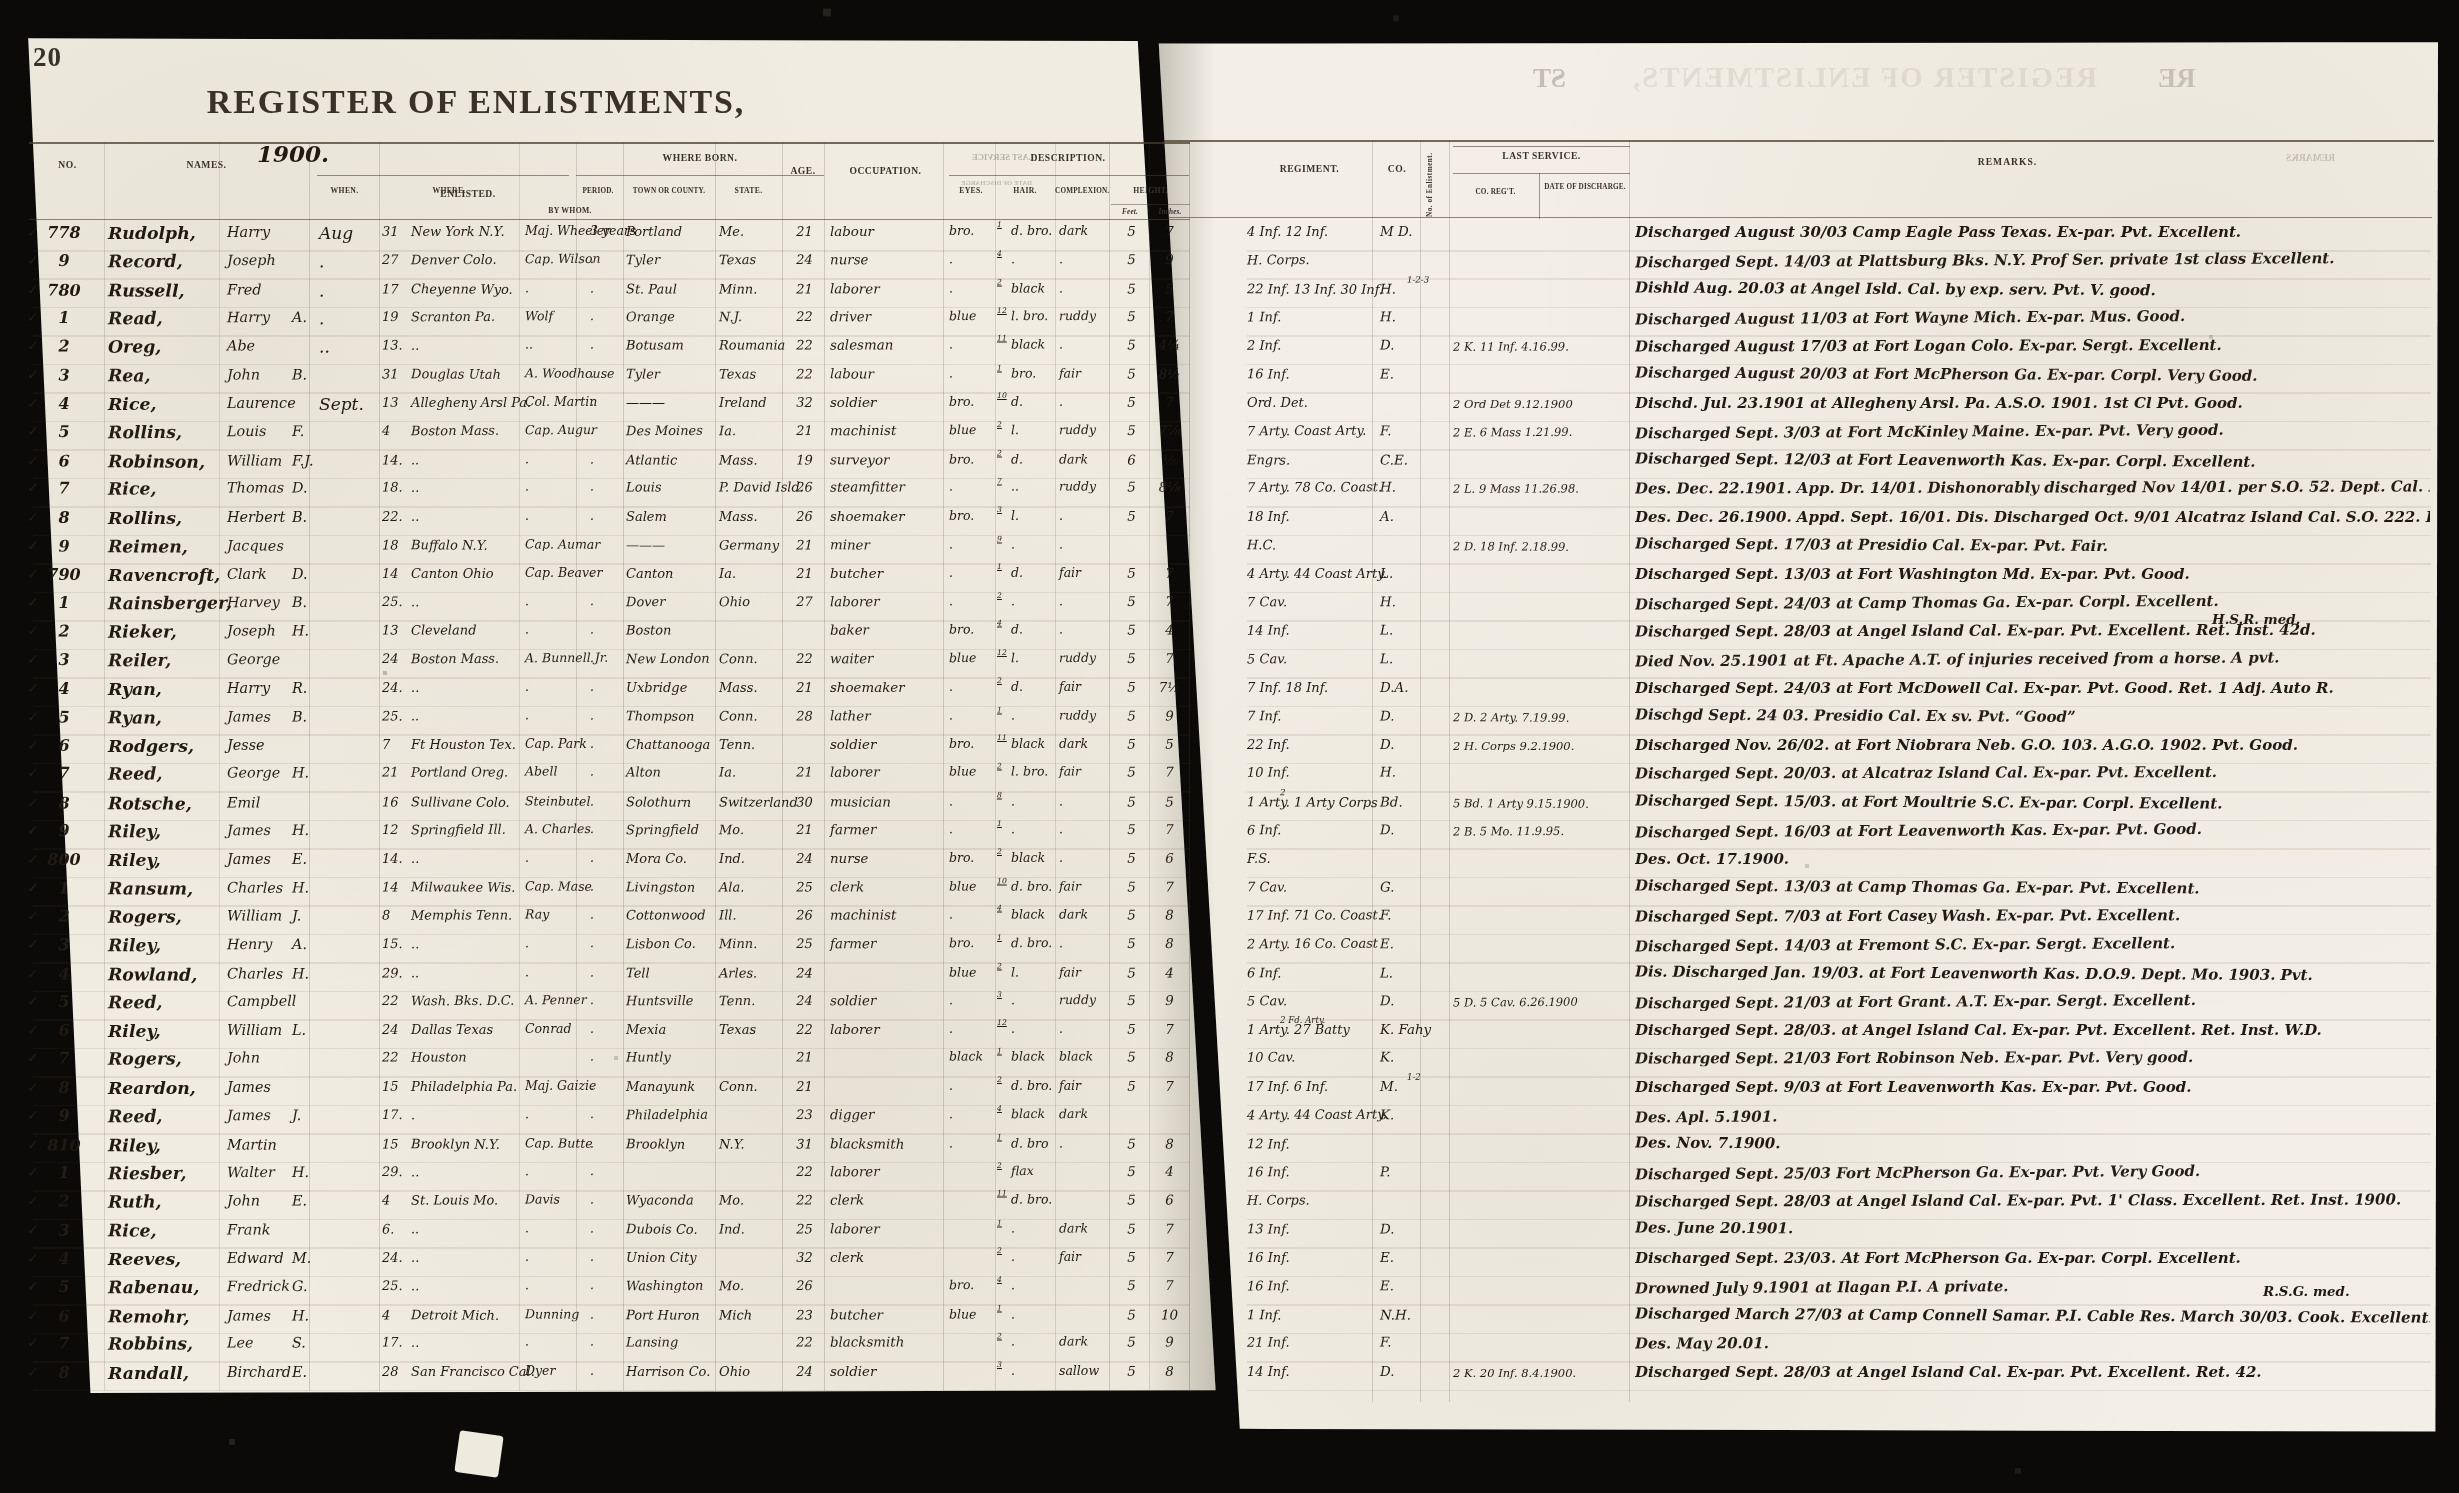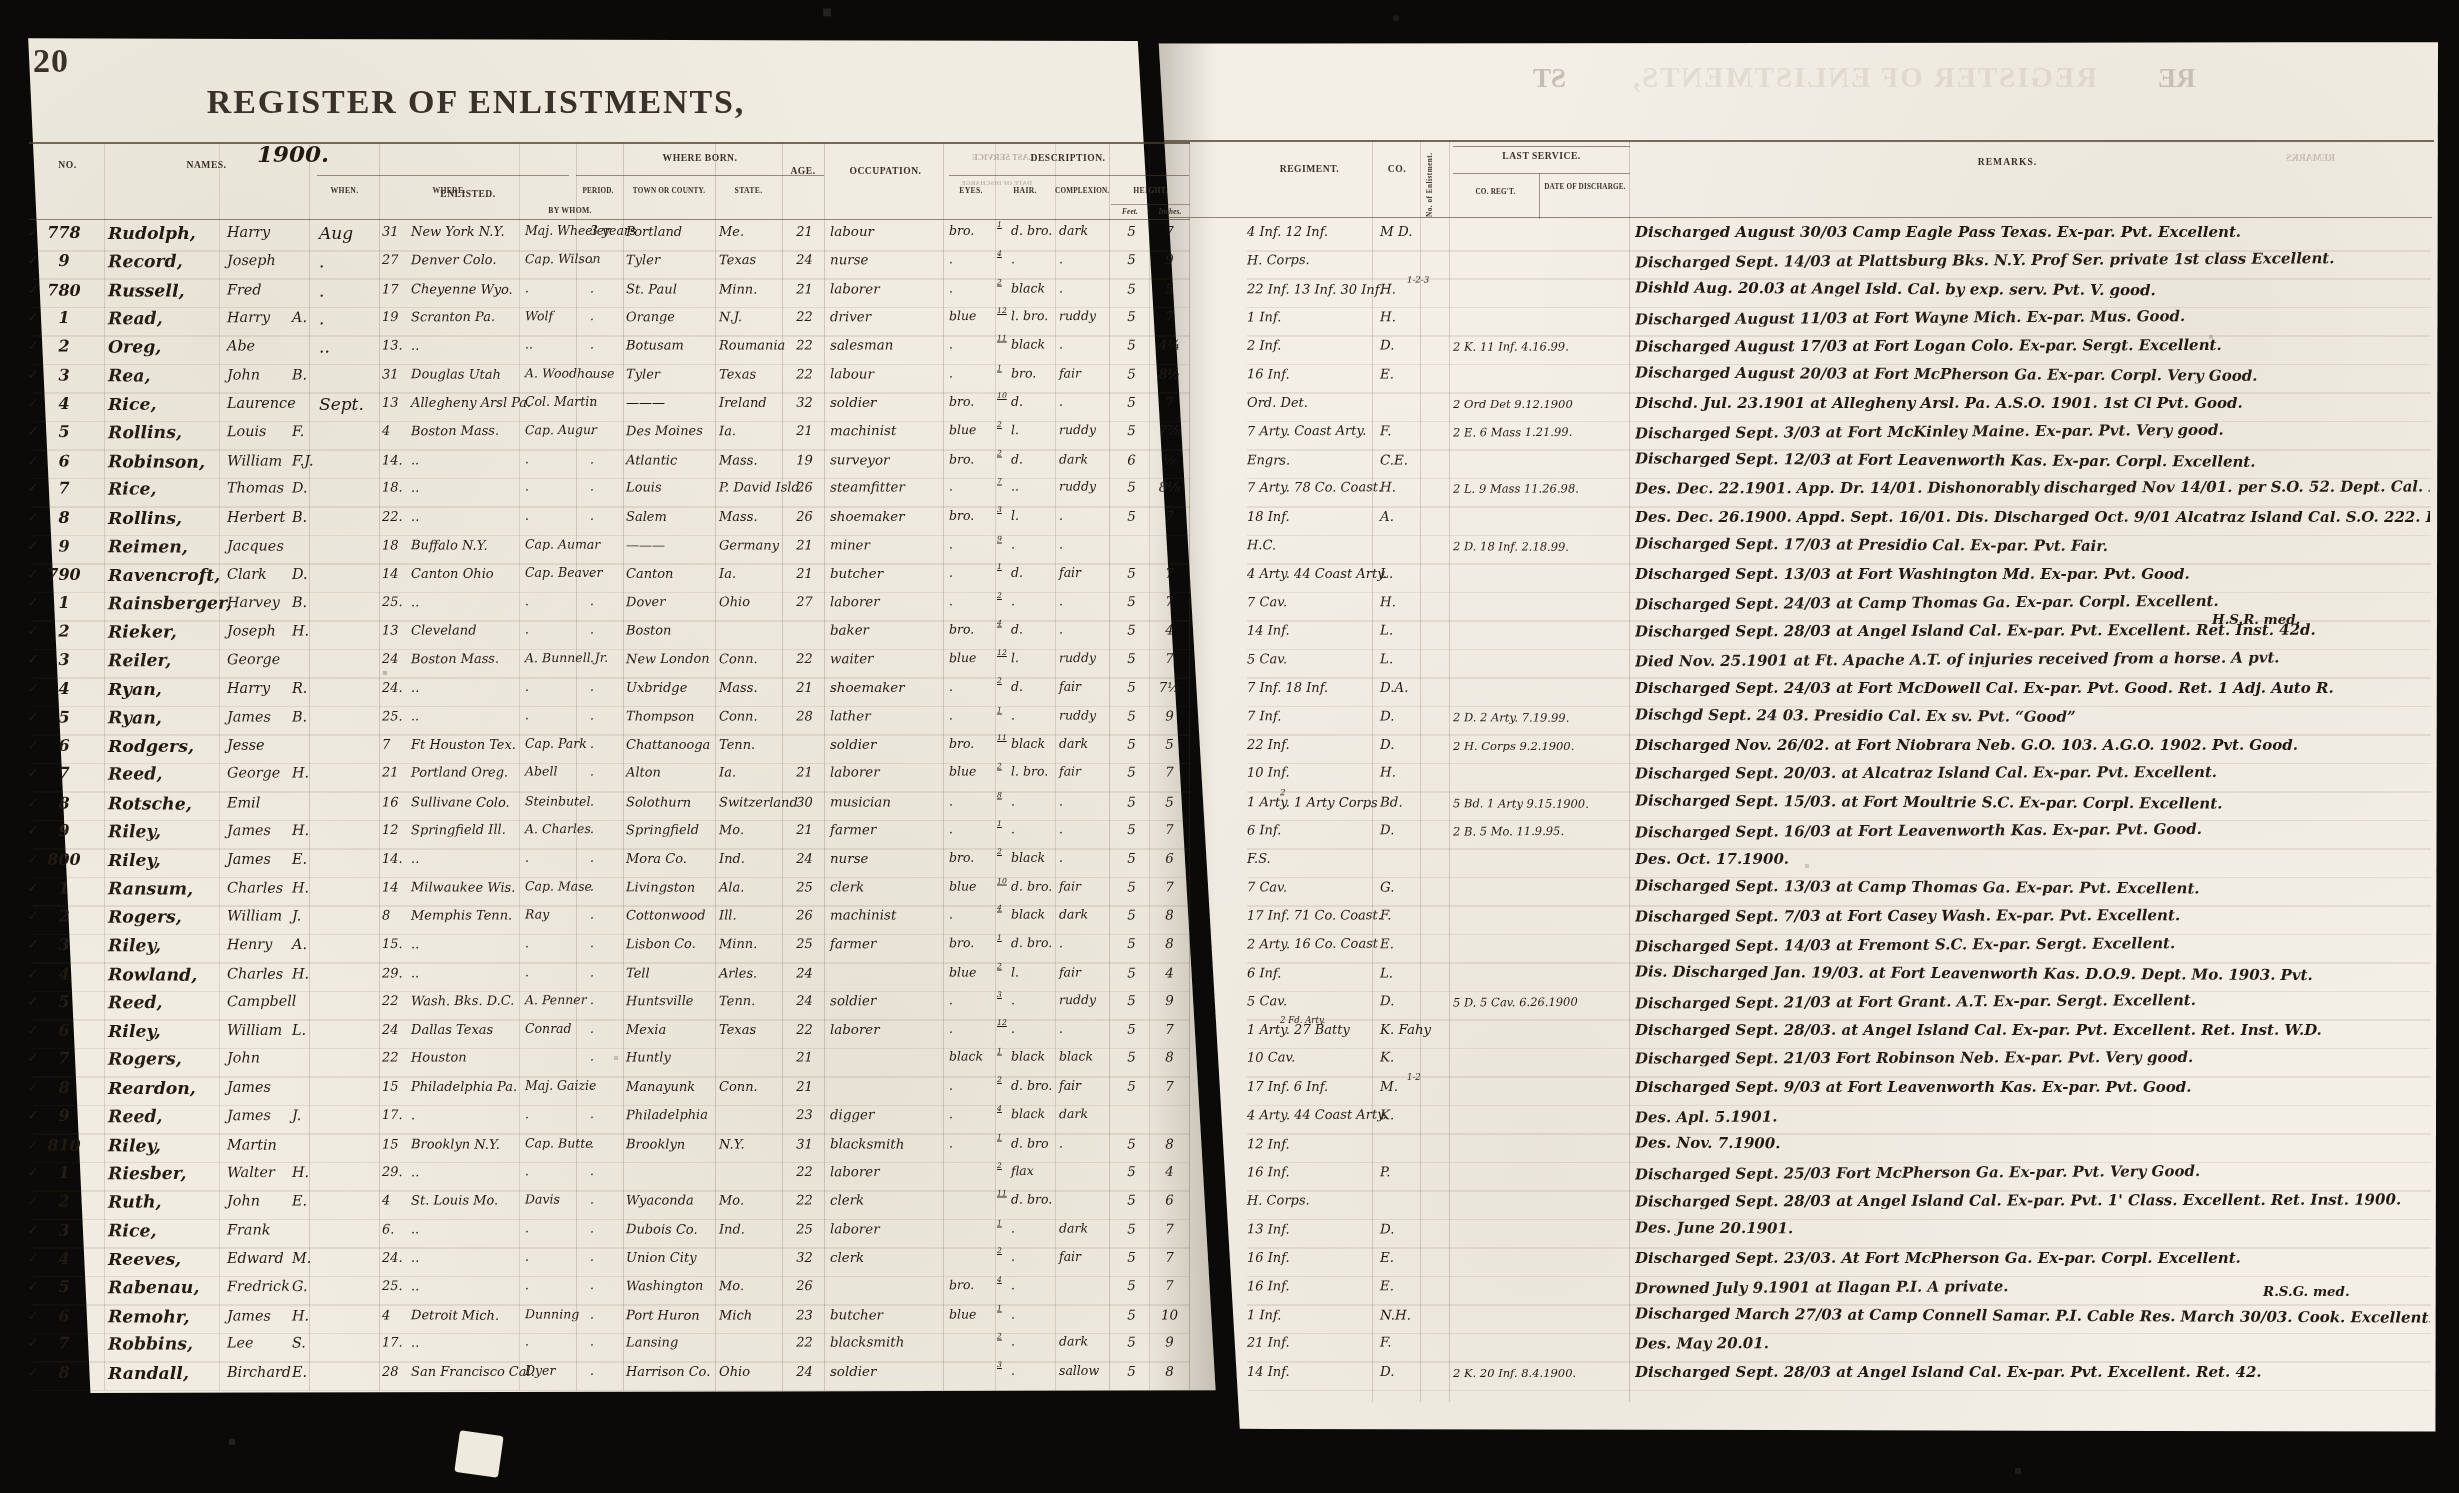--- a/index.html
+++ b/index.html
@@ -16,21 +16,21 @@
   .page-right{left:1151px;top:38px;width:1287px;height:1395px;background:#f3efe6;
     clip-path:polygon(0.6% 0.4%, 100% 0.3%, 99.8% 99.9%, 6.9% 99.7%);
     background-image:
       radial-gradient(ellipse at 80% 20%, rgba(125,105,75,.07), transparent 45%),
       radial-gradient(ellipse at 30% 80%, rgba(120,100,70,.07), transparent 50%),
       linear-gradient(to right, rgba(45,35,22,.25), transparent 5%);}
   .tab{position:absolute;left:457px;top:1433px;width:44px;height:42px;background:#efeade;
        transform:rotate(8deg);border-radius:3.8px;}
   
   .pr{position:absolute;color:#39322a;font-weight:bold;white-space:nowrap;}
-  .folio{left:33px;top:42px;font-size:34px;letter-spacing:1px;}
+  .folio{left:33px;top:42px;font-size:27px;letter-spacing:1px;}
   .title-l{left:202px;top:83px;width:548px;text-align:center;font-size:34px;letter-spacing:1.9px;}
   .title-r{left:1528px;top:58px;width:653px;text-align:center;font-size:32px;letter-spacing:2.9px;}
   .h10{font-size:9.6px;letter-spacing:0.5px;}
   .h8{font-size:7.7px;letter-spacing:0.3px;}
   .h7{font-size:7.2px;letter-spacing:0.2px;}
   .ctr{text-align:center;}
   .vert{writing-mode:vertical-rl;transform:rotate(180deg);font-size:7.2px;letter-spacing:0.5px;}
   
   .hline,.vline{position:absolute;background:#4a3d2c;}
   .rowlines{position:absolute;top:223px;height:1168px;

